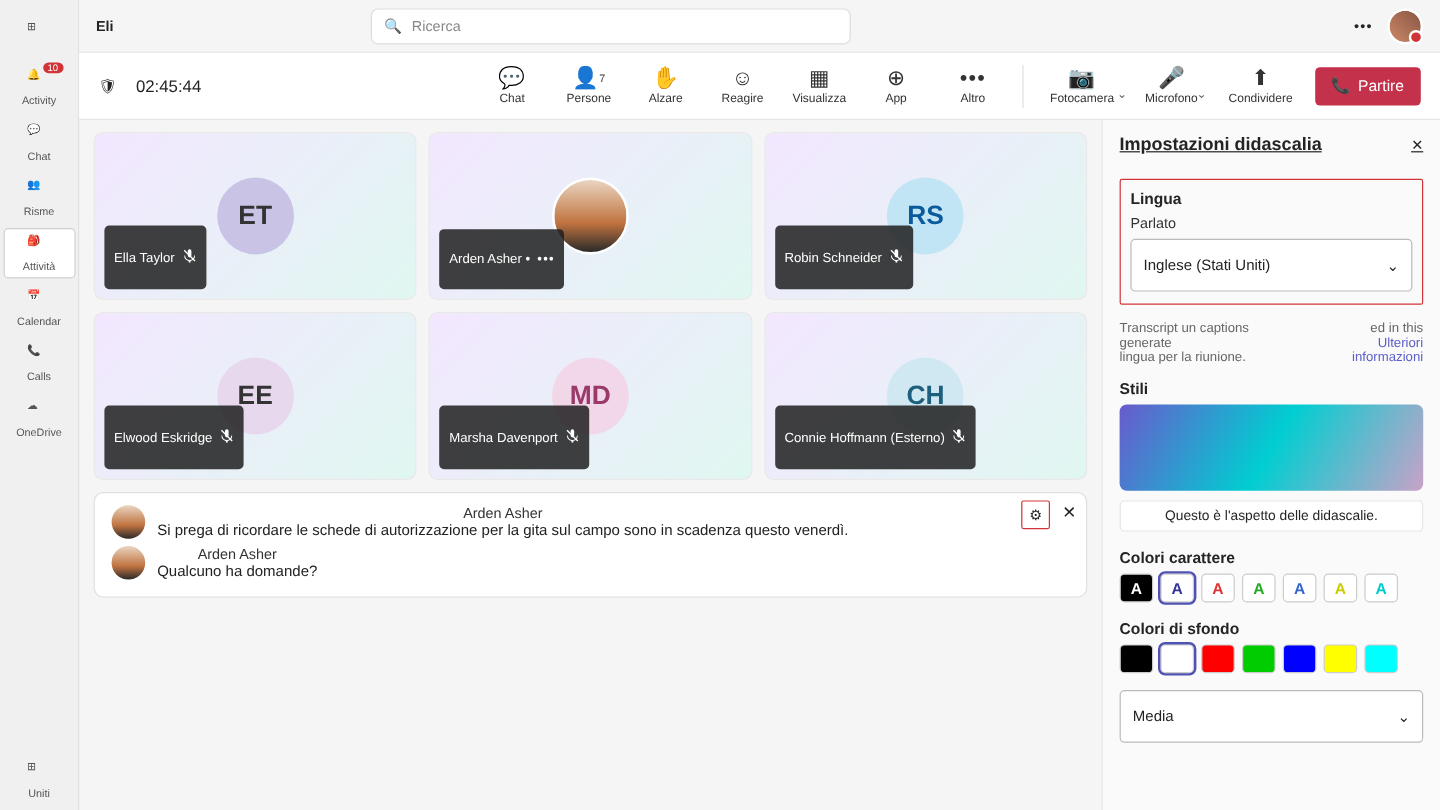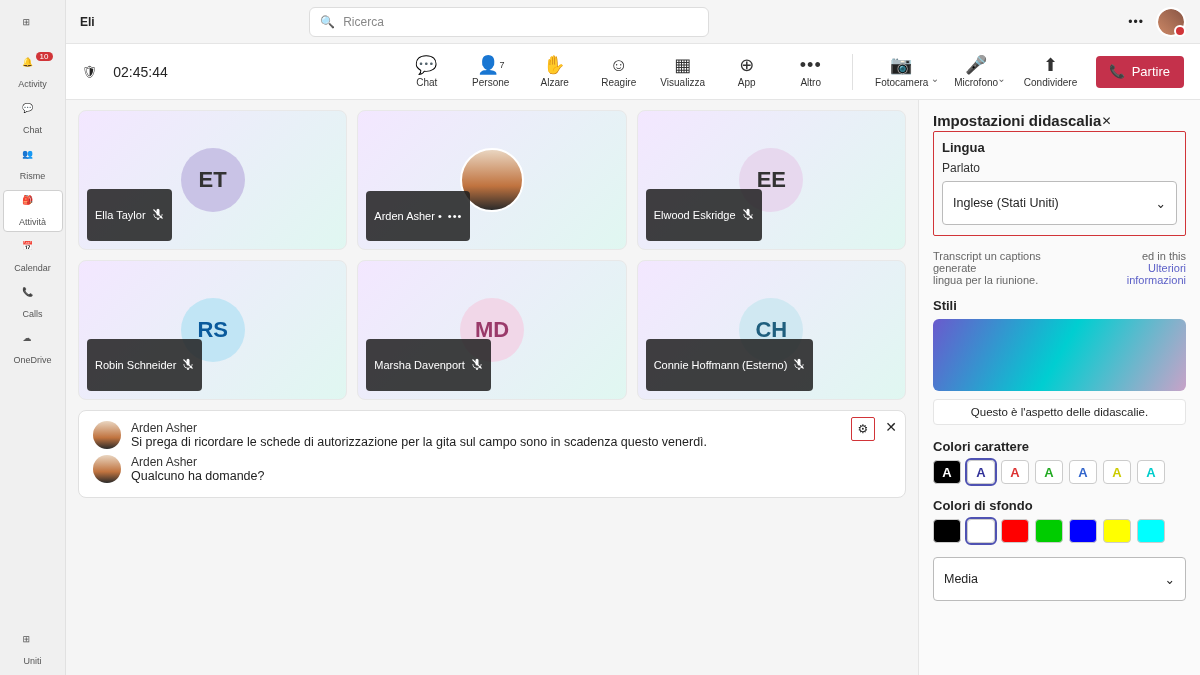--- a/index.html
+++ b/index.html
@@ -55,26 +55,26 @@
   .row-center { grid-column: 1 / span 3; display: flex; justify-content: center; }
   .row-center .tile { width: 33%; }
 
   
   .captions { background: #fff; border: 1px solid #e0e0e0; border-radius: 8px; padding: 10px 14px 8px; position: relative; }
   .captions .hdr-btn { position: absolute; right: 30px; top: 6px; width: 24px; height: 24px; border: 1px solid #d13438; border-radius: 2px; display: flex; align-items: center; justify-content: center; cursor: pointer; }
   .captions .close-cap { position: absolute; right: 8px; top: 8px; cursor: pointer; font-size: 14px; }
   .cap-line { display: flex; gap: 10px; margin-bottom: 6px; }
   .cap-avatar { width: 28px; height: 28px; border-radius: 50%; background: linear-gradient(180deg,#e9d5c0 0%,#c0733f 60%,#2a2a2a 100%); flex-shrink: 0; }
   .cap-text { font-size: 12.5px; }
-  .cap-text .nm { font-size: 12px; color: #333; }
+  .cap-text .nm { font-size: 12px; color: #333; text-align: center; }
   .cap-text .msg { color: #222; }
 
   
   .panel { width: 282px; background: #fafafa; border-left: 1px solid #e5e5e5; padding: 12px 14px 10px; overflow-y: auto; }
-  .panel-hdr { display: flex; align-items: center; justify-content: flex-start; margin-bottom: 2px; }
+  .panel-hdr { display: flex; align-items: center; justify-content: space-between; margin-bottom: 20px; text-decoration: underline; }
   .panel-hdr h2 { font-size: 15px; font-weight: 600; }
   .panel .sect { margin-bottom: 14px; }
   .panel .sect-t { font-size: 13px; font-weight: 600; margin-bottom: 6px; }
   .redbox { border: 1px solid #d13438; padding: 8px 8px 10px; border-radius: 2px; }
   .panel label { font-size: 12px; color: #333; }
   .select { margin-top: 6px; background: #fff; border: 1px solid #bbb; border-radius: 4px; height: 44px; display: flex; align-items: center; justify-content: space-between; padding: 0 10px; font-size: 12.5px; cursor: pointer; }
   .hint { font-size: 11px; color: #666; margin-top: 6px; display: flex; justify-content: space-between; gap: 6px; }
   .hint a { color: #5b5fc7; cursor: pointer; }
   .style-preview { height: 72px; border-radius: 6px; background: linear-gradient(120deg,#6a5acd 0%,#00ced1 50%,#c8a2c8 100%); }
   .preview-caption { text-align: center; background: #fff; border: 1px solid #e5e5e5; border-radius: 4px; padding: 6px; font-size: 11.5px; margin-top: 8px; }
@@ -215,33 +215,33 @@
               </div>
             </div>
             <div class="tile">
               <div class="photo"></div>
               <div class="name">
                 <span>Arden Asher •</span>
                 <span class="dots">•••</span>
               </div>
             </div>
             <div class="tile">
+              <div class="circle c-rs">RS</div>
+              <div class="name">
+                <span>Robin Schneider</span>
+                <span class="mute"><svg viewBox="0 0 16 16" fill="#fff">
+                    <path d="M8 1a2 2 0 0 0-2 2v5a2 2 0 0 0 4 0V3a2 2 0 0 0-2-2zm5 7a5 5 0 0 1-10 0H2a6 6 0 0 0 5 5.9V16h2v-2.1A6 6 0 0 0 14 8z"></path>
+                    <path d="M2 2l12 12" stroke="#fff" stroke-width="1.5"></path>
+                  </svg></span>
+              </div>
+            </div>
+            <div class="tile">
               <div class="circle c-ee">EE</div>
               <div class="name">
                 <span>Elwood Eskridge</span>
-                <span class="mute"><svg viewBox="0 0 16 16" fill="#fff">
-                    <path d="M8 1a2 2 0 0 0-2 2v5a2 2 0 0 0 4 0V3a2 2 0 0 0-2-2zm5 7a5 5 0 0 1-10 0H2a6 6 0 0 0 5 5.9V16h2v-2.1A6 6 0 0 0 14 8z"></path>
-                    <path d="M2 2l12 12" stroke="#fff" stroke-width="1.5"></path>
-                  </svg></span>
-              </div>
-            </div>
-            <div class="tile">
-              <div class="circle c-rs">RS</div>
-              <div class="name">
-                <span>Robin Schneider</span>
                 <span class="mute"><svg viewBox="0 0 16 16" fill="#fff">
                     <path d="M8 1a2 2 0 0 0-2 2v5a2 2 0 0 0 4 0V3a2 2 0 0 0-2-2zm5 7a5 5 0 0 1-10 0H2a6 6 0 0 0 5 5.9V16h2v-2.1A6 6 0 0 0 14 8z"></path>
                     <path d="M2 2l12 12" stroke="#fff" stroke-width="1.5"></path>
                   </svg></span>
               </div>
             </div>
             <div class="tile">
               <div class="circle c-md">MD</div>
               <div class="name">
                 <span>Marsha Davenport</span>

